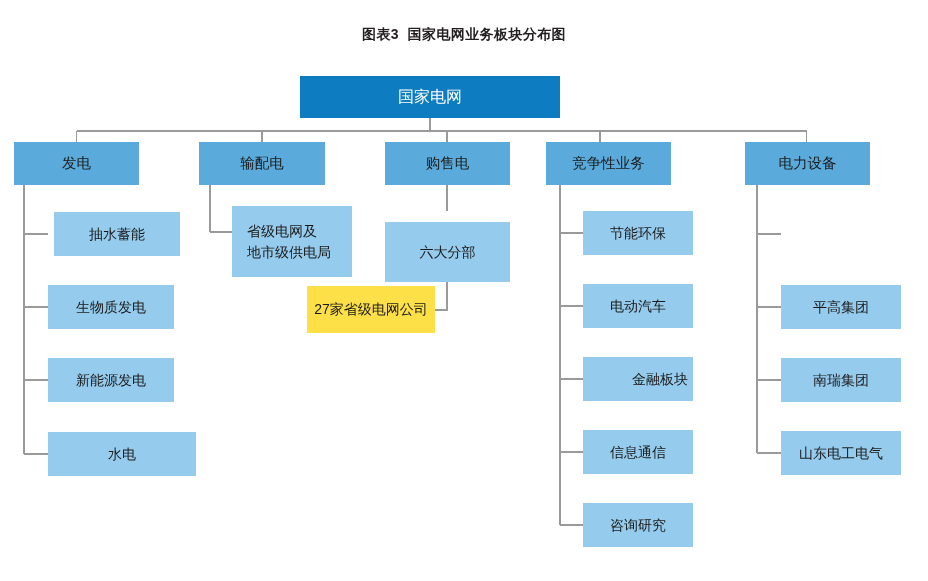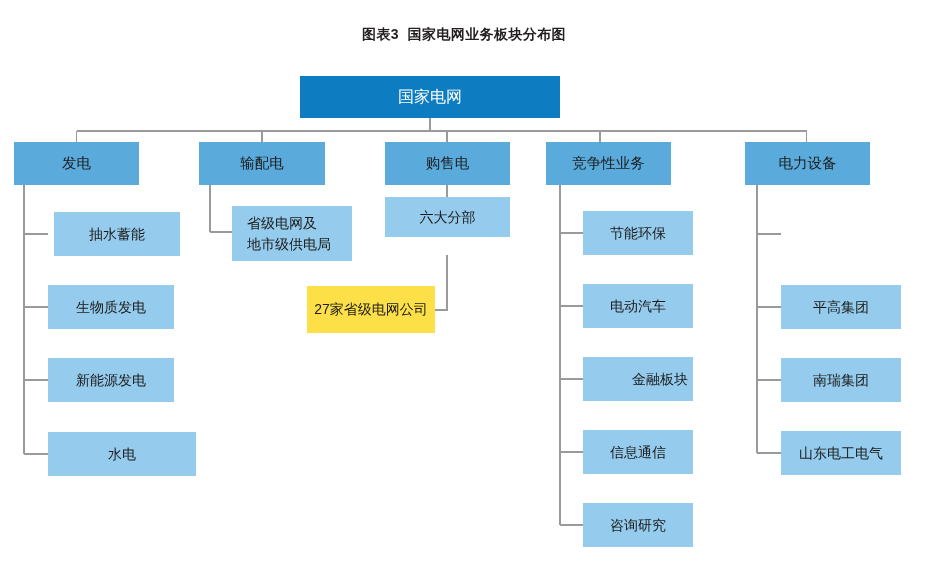--- a/index.html
+++ b/index.html
@@ -125,24 +125,24 @@
   <div class="node lvl2" style="left:199px; top:142px; width:126px; height:43px;">输配电</div>
   <div class="node lvl2" style="left:385px; top:142px; width:125px; height:43px;">购售电</div>
   <div class="node lvl2" style="left:546px; top:142px; width:125px; height:43px;">竞争性业务</div>
   <div class="node lvl2" style="left:745px; top:142px; width:125px; height:43px;">电力设备</div>
 
   <div class="node lvl3" style="left:54px; top:212px; width:126px; height:44px;">抽水蓄能</div>
   <div class="node lvl3" style="left:48px; top:285px; width:126px; height:44px;">生物质发电</div>
   <div class="node lvl3" style="left:48px; top:358px; width:126px; height:44px;">新能源发电</div>
   <div class="node lvl3" style="left:48px; top:432px; width:148px; height:44px;">水电</div>
 
-  <div class="node lvl3 align-left" style="left:232px; top:206px; width:120px; height:55px;">省级电网及
+  <div class="node lvl3 align-left" style="left:232px; top:206px; width:120px; height:71px;">省级电网及
 地市级供电局</div>
 
-  <div class="node lvl3" style="left:385px; top:197px; width:125px; height:40px;">六大分部</div>
+  <div class="node lvl3" style="left:385px; top:222px; width:125px; height:60px;">六大分部</div>
   <div class="node lvl3 dark" style="left:307px; top:286px; width:128px; height:47px;">27家省级电网公司</div>
 
   <div class="node lvl3" style="left:583px; top:211px; width:110px; height:44px;">节能环保</div>
   <div class="node lvl3" style="left:583px; top:284px; width:110px; height:44px;">电动汽车</div>
   <div class="node lvl3" style="left:583px; top:357px; width:110px; height:44px;padding-left:44px;">金融板块</div>
   <div class="node lvl3" style="left:583px; top:430px; width:110px; height:44px;">信息通信</div>
   <div class="node lvl3" style="left:583px; top:503px; width:110px; height:44px;">咨询研究</div>
 
   <div class="node lvl3" style="left:781px; top:285px; width:120px; height:44px;">平高集团</div>
   <div class="node lvl3" style="left:781px; top:431px; width:120px; height:44px;">山东电工电气</div>

